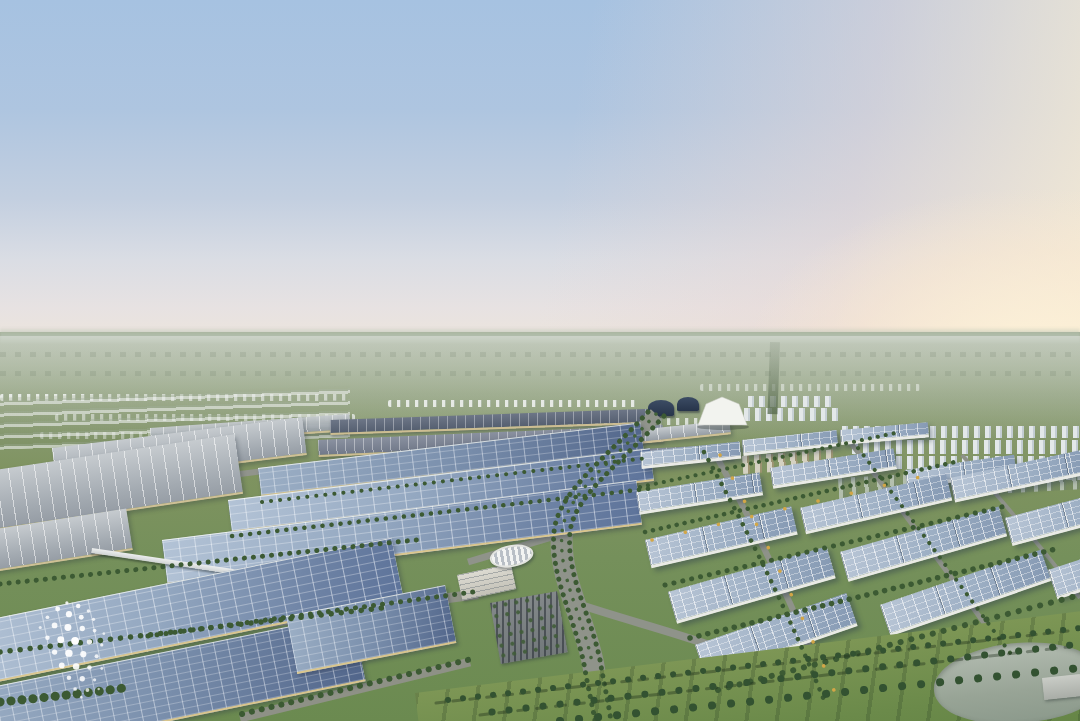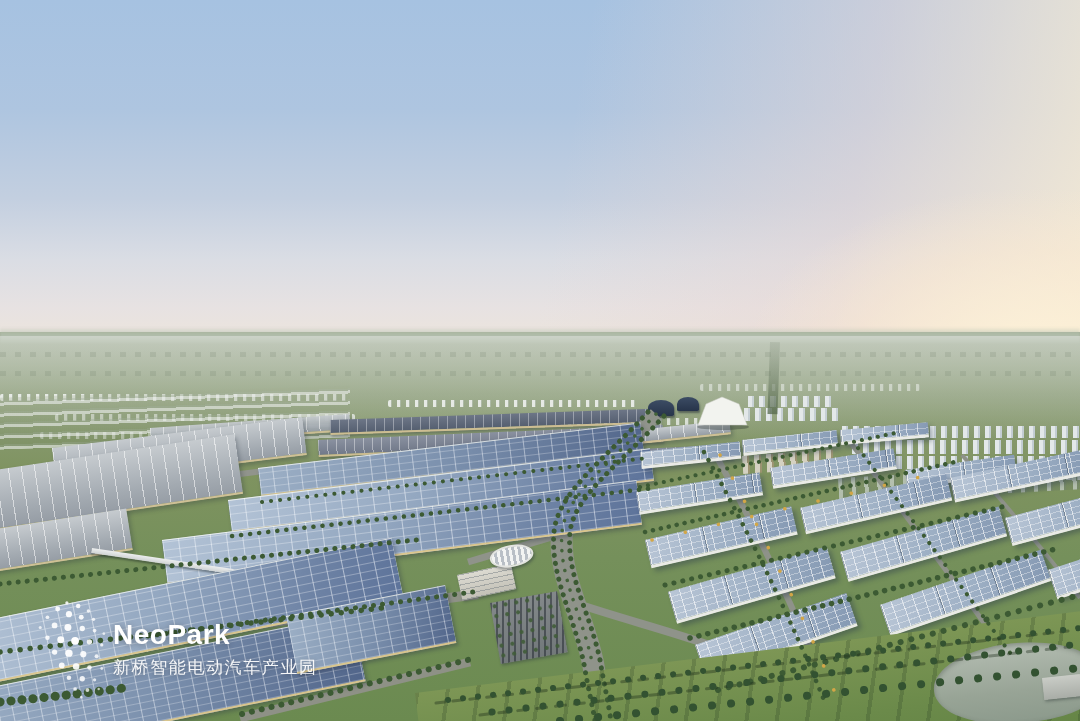--- a/index.html
+++ b/index.html
@@ -256,18 +256,14 @@
       <circle cx="70" cy="70" r="1.4" opacity=".7"></circle>
         <circle cx="38" cy="79" r="2.2" opacity=".85"></circle>
       <circle cx="51" cy="80" r="2.6" opacity=".85"></circle>
         <circle cx="63" cy="81" r="1.6" opacity=".75"></circle>
       <circle cx="44" cy="90" r="1.8" opacity=".8"></circle>
         <circle cx="56" cy="91" r="1.9" opacity=".75"></circle>
       <circle cx="67" cy="90" r="1.2" opacity=".65"></circle>
         <circle cx="50" cy="98" r="1.3" opacity=".7"></circle>
     </g>
   </svg>
-  <div class="abs logo-text">
-    <div class="wordmark">NeoPark</div>
-    <div class="tagline">新桥智能电动汽车产业园</div>
-  </div>
 
 </div>
 
 </body></html>

